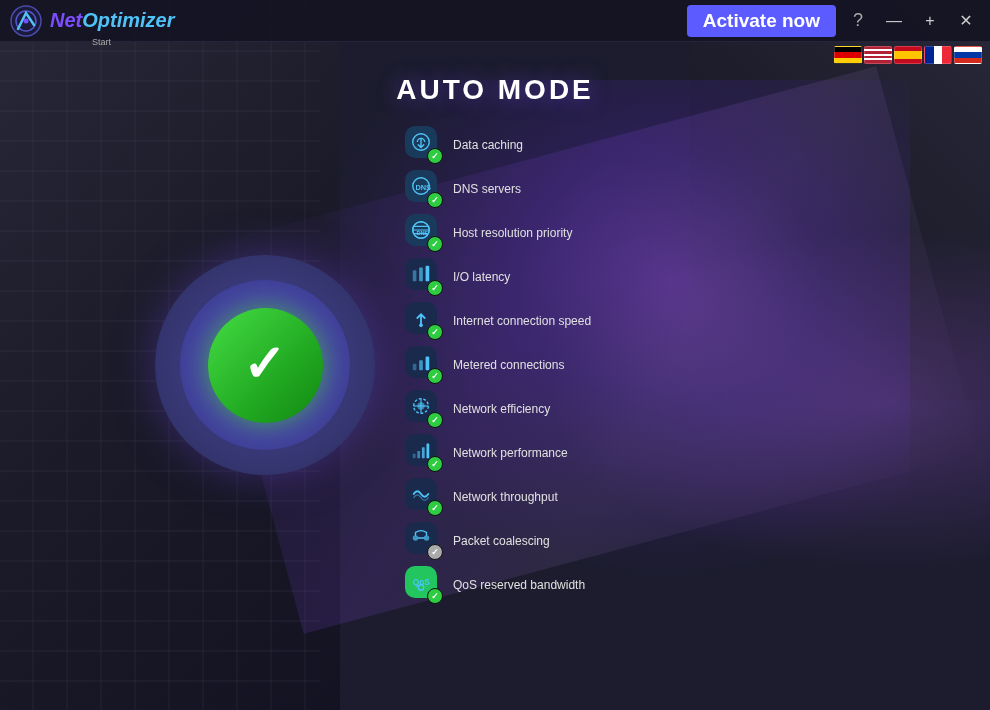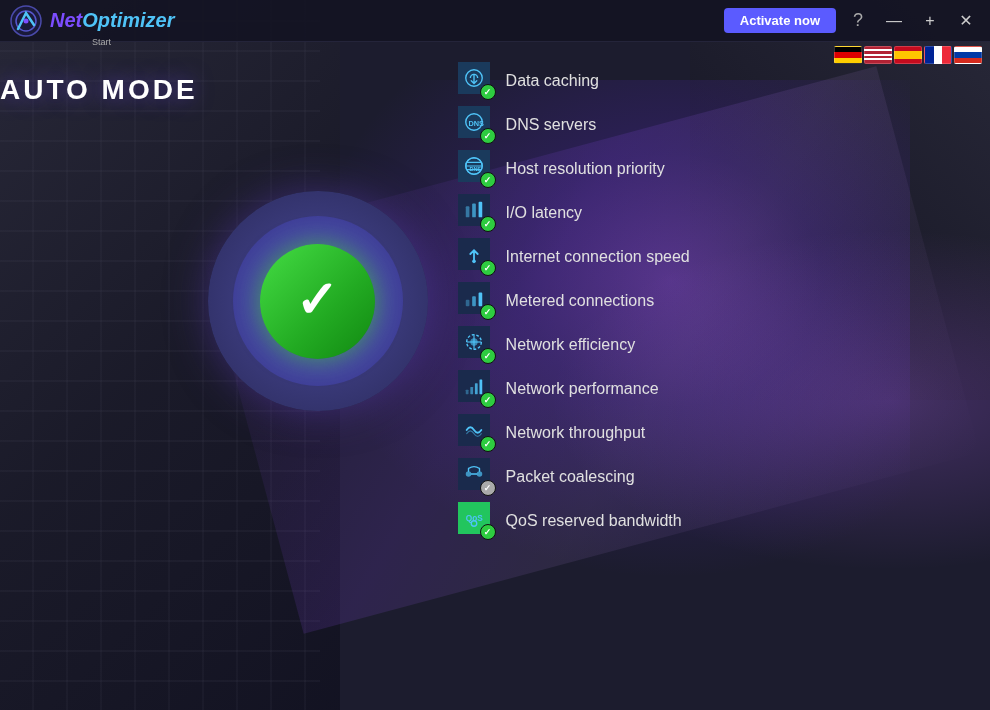--- a/index.html
+++ b/index.html
@@ -118,21 +118,21 @@
       display: flex;
       align-items: center;
       gap: 8px;
     }
     .activate-btn {
       background: #5b5bff;
       color: white;
       border: none;
       padding: 5px 16px;
       border-radius: 4px;
-      font-size: 13px;
+      font-size: 19px;
       cursor: pointer;
       font-weight: 600;
     }
     .help-btn {
       background: none;
       border: none;
       color: #aaa;
       font-size: 18px;
       cursor: pointer;
       width: 28px;
@@ -174,22 +174,22 @@
       border-radius: 2px;
       overflow: hidden;
       display: inline-block;
     }
 
     
     .main-content {
       position: absolute;
       top: 42px; left: 0; right: 0; bottom: 0;
       display: flex;
-      flex-direction: row;
-      align-items: flex-start;
+      flex-direction: column;
+      align-items: center;
       z-index: 10;
     }
 
     
     .page-title {
       color: white;
       font-size: 28px;
       font-weight: 700;
       letter-spacing: 3px;
       margin-top: 32px;
@@ -266,21 +266,21 @@
     }
     .feature-icon-wrap {
       width: 38px;
       height: 38px;
       position: relative;
       flex-shrink: 0;
     }
     .feature-icon-bg {
       width: 32px;
       height: 32px;
-      border-radius: 0;
+      border-radius: 10px;
       display: flex;
       align-items: center;
       justify-content: center;
       font-size: 18px;
     }
     .feature-check {
       position: absolute;
       bottom: 0;
       right: 0;
       width: 16px;
@@ -290,21 +290,21 @@
       display: flex;
       align-items: center;
       justify-content: center;
       font-size: 9px;
       color: white;
       font-weight: bold;
       border: 1.5px solid #111;
     }
     .feature-label {
       color: #e0e0e0;
-      font-size: 16px;
+      font-size: 12px;
       font-weight: 400;
     }
 
     
     .buttons-row {
       display: flex;
       gap: 20px;
       margin-top: 24px;
     }
     .back-btn {

